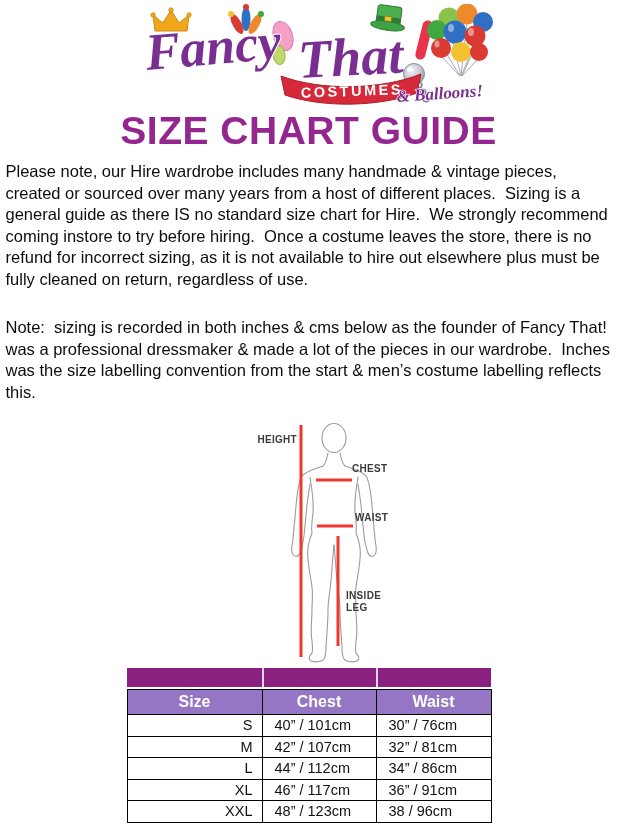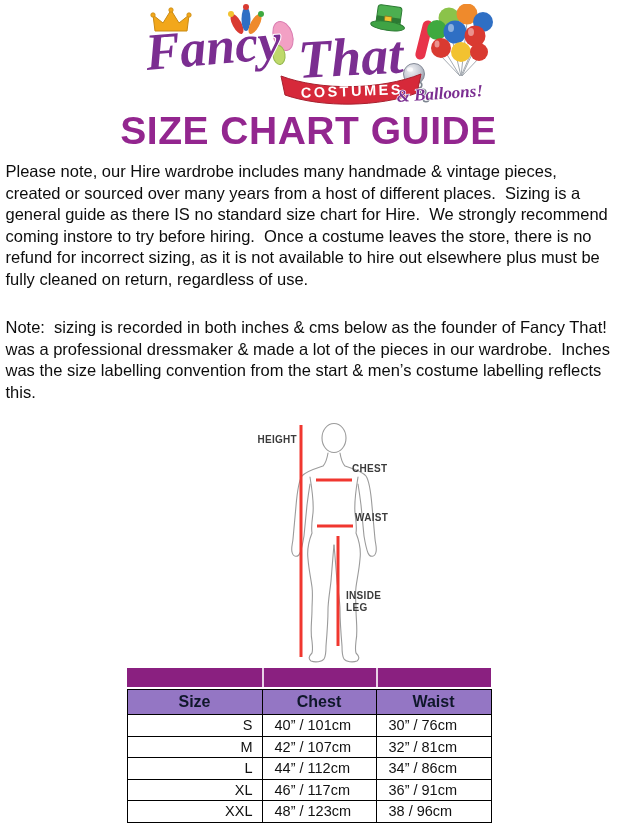--- a/index.html
+++ b/index.html
@@ -35,21 +35,21 @@
   .table-wrap{width:364px;margin:3px auto 0;}
   .table-top-bar{
     width:364px;height:19px;background:#8A2080;position:relative;margin-bottom:2px;
   }
   .table-top-bar .sep{position:absolute;top:0;bottom:0;width:2px;background:rgba(255,255,255,.8);}
   .table-top-bar .sep1{left:135px;}
   .table-top-bar .sep2{left:249px;}
   table.size-table{border-collapse:collapse;width:364px;table-layout:fixed;}
   table.size-table th,table.size-table td{border:1.6px solid #000;}
   table.size-table th{
-    background:#9476C4;color:#0f172a;font-size:16px;font-weight:bold;
+    background:#9476C4;color:#ffffff;font-size:16px;font-weight:bold;
     height:24px;text-align:center;padding:0;
   }
   table.size-table tbody td{height:20.5px;font-size:14.5px;padding:0;background:#fff;}
   td.size-cell{text-align:right;padding-right:9px !important;font-size:14px;}
   td.val-cell{text-align:left;padding-left:12px !important;}
 </style>
 </head>
 <body>
 
 <div class="page">

